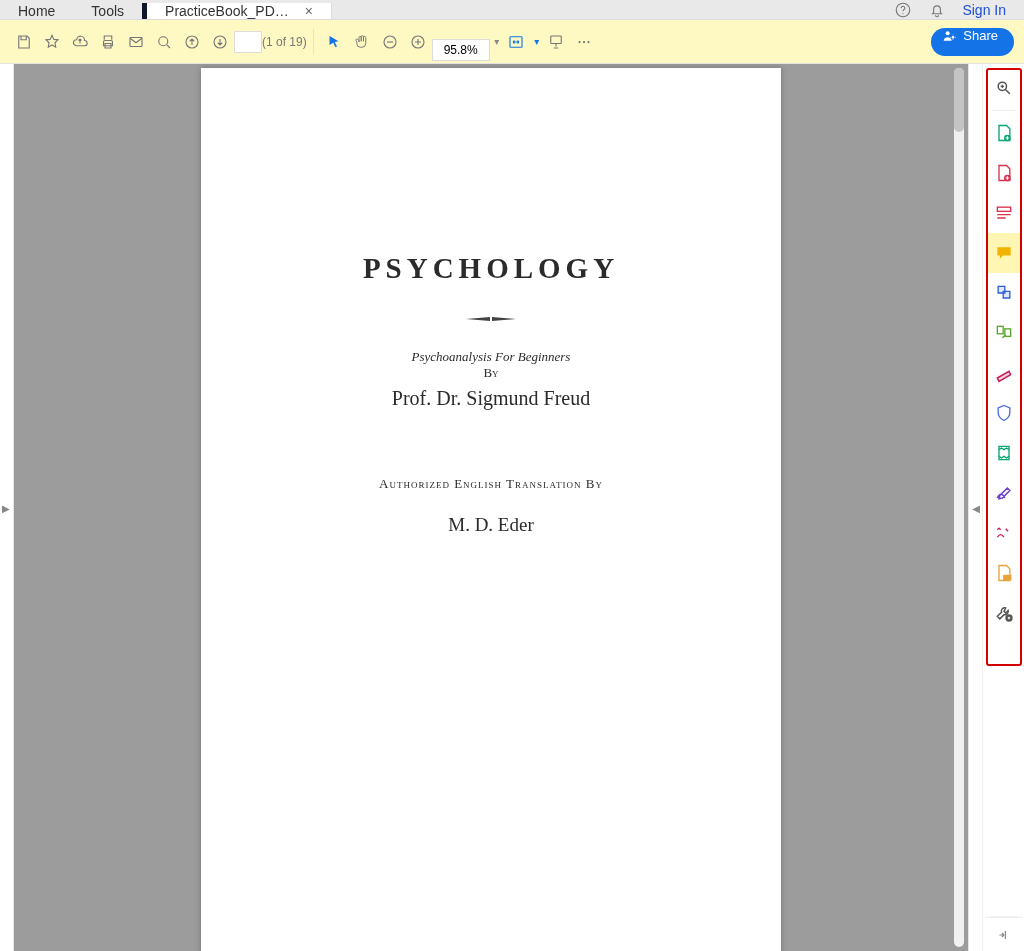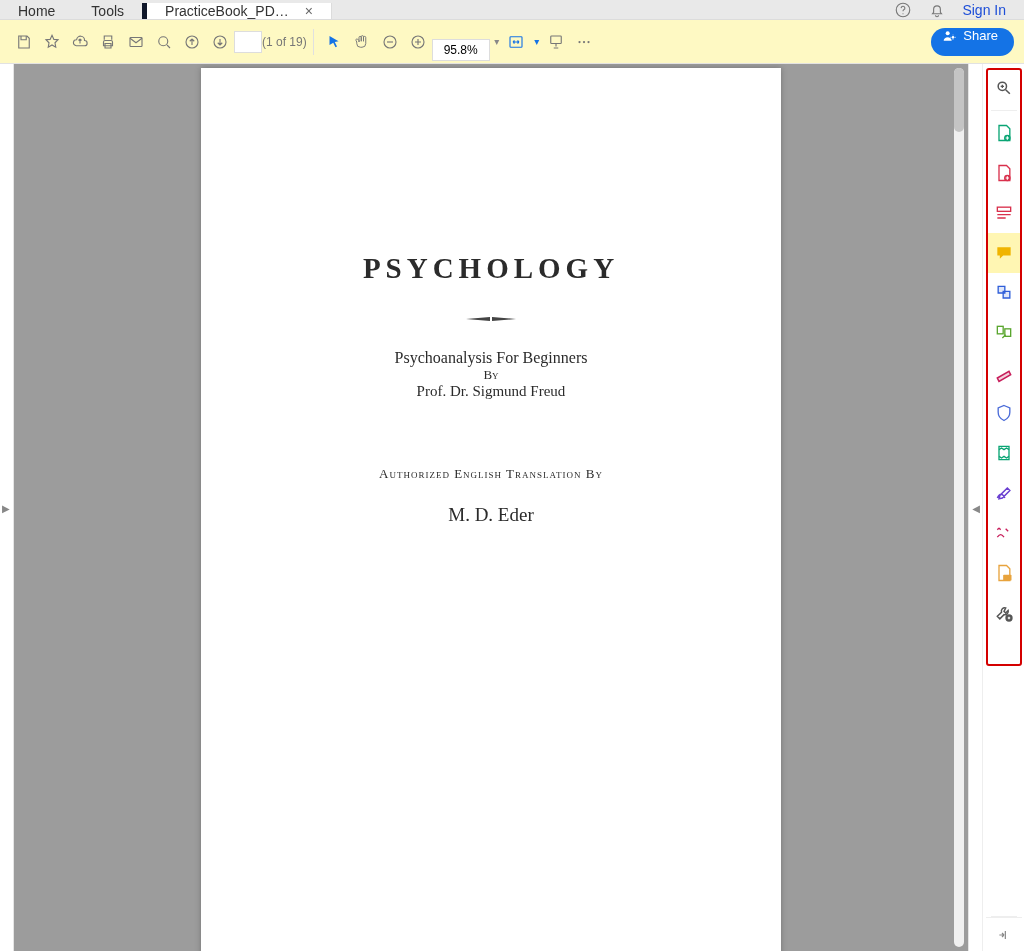--- a/index.html
+++ b/index.html
@@ -37,23 +37,23 @@
   .collapse-handle.right .tri { left: auto; right: 2px; }
 
   .viewer { flex: 1; background: #9c9c9c; position: relative; display: flex; justify-content: center; overflow: hidden; }
   .page { width: 580px; margin-top: 4px; background: #fff; box-shadow: 0 0 6px rgba(0,0,0,.25); padding: 160px 40px 40px; text-align: center; font-family: Georgia, "Times New Roman", serif; color: #2b2b2b; height: 900px; }
   .page .title-l1 { font-size: 30px; letter-spacing: 6px; font-weight: 600; }
   .page .title-l2 { font-size: 29px; letter-spacing: 5px; font-weight: 600; margin-top: 24px; }
   .page .ornament { margin: 30px auto 26px; width: 50px; height: 6px; position: relative; }
   .page .ornament::before, .page .ornament::after { content: ""; position: absolute; top: 2px; width: 0; height: 0; border-top: 2px solid transparent; border-bottom: 2px solid transparent; }
   .page .ornament::before { left: 0; border-right: 24px solid #444; }
   .page .ornament::after { right: 0; border-left: 24px solid #444; }
-  .page .subtitle { font-size: 16px; margin-top: 28px; }
+  .page .subtitle { font-style: italic; font-size: 13px; margin-top: 28px; }
   .page .by-label { font-size: 13px; font-variant: small-caps; }
-  .page .author { font-size: 15px; }
+  .page .author { font-size: 20px; margin-top: 6px; }
   .page .sec-label { font-size: 13px; margin-top: 66px; font-variant: small-caps; letter-spacing: 1px; }
   .page .sec-name { font-size: 19px; margin-top: 22px; }
   .scrollbar { position: absolute; top: 4px; right: 4px; width: 10px; height: calc(100% - 8px); background: #f0f0f0; border-radius: 5px; }
   .scrollthumb { position: absolute; top: 0; left: 0; width: 100%; height: 64px; background: #c4c4c4; border-radius: 5px; }
 
   
   .rail { width: 42px; background: #fff; display: flex; flex-direction: column; align-items: center; padding-top: 4px; gap: 0; border-left: 1px solid #eee; position: relative; }
   .rail-highlight { position: absolute; top: 4px; left: 3px; width: 36px; height: 598px; border: 2px solid #d40000; border-radius: 3px; pointer-events: none; }
   .rail .rbtn { width: 36px; height: 40px; display: flex; align-items: center; justify-content: center; cursor: pointer; }
   .rail .rbtn svg { width: 20px; height: 20px; }

